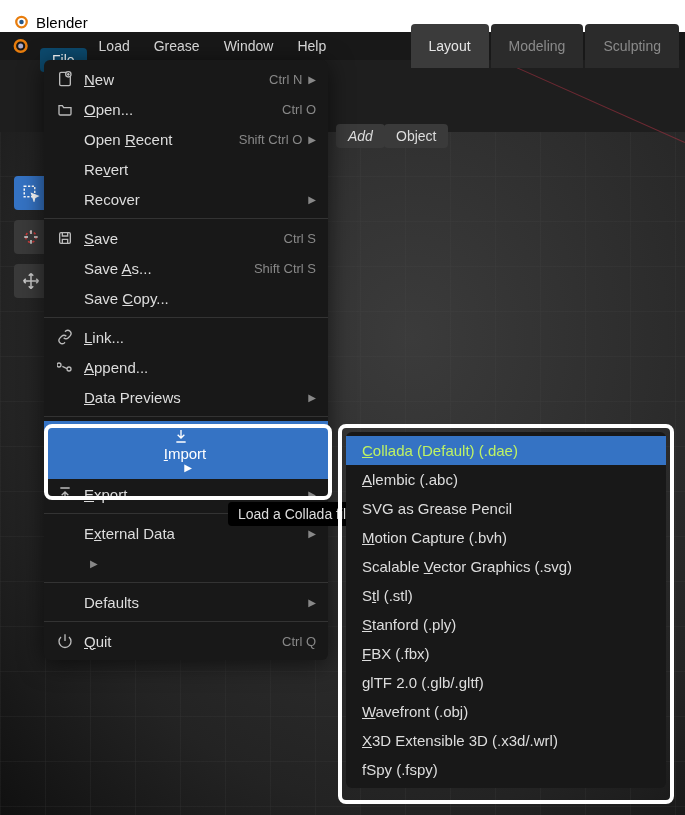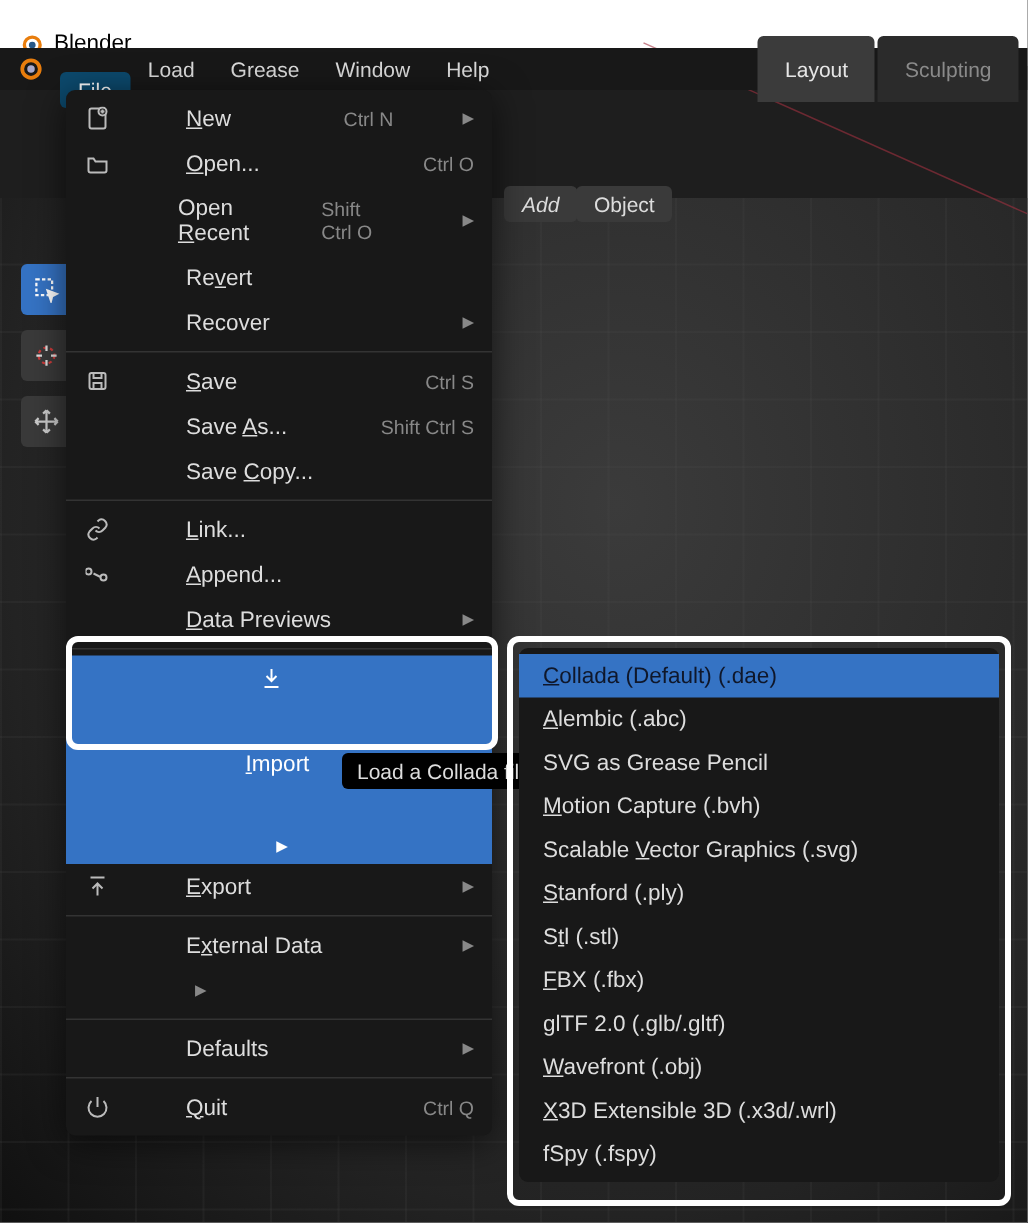--- a/index.html
+++ b/index.html
@@ -10,26 +10,26 @@
     }
     body {
       width: 685px;
       height: 815px;
       background: #fff;
       overflow: hidden;
       position: relative;
     }
     .title-bar {
       height: 44px;
-      padding: 20px 10px;
+      padding: 6px 10px;
       background: #fff;
       color: #000;
       font-size: 15px;
       display: flex;
-      align-items: flex-start;
+      align-items: center;
     }
     .blender-logo {
       width: 20px;
       height: 20px;
       margin-right: 6px;
       display: inline-flex;
       align-items: center;
       justify-content: center;
     }
     .app-bg {
@@ -159,21 +159,20 @@
       padding: 4px 0;
     }
     .menu-item {
       display: flex;
       align-items: center;
       padding: 6px 12px 6px 10px;
       color: #ddd;
       font-size: 15px;
       position: relative;
       cursor: pointer;
-      gap: 40px;
     }
     .menu-item .icon {
       width: 22px;
       height: 18px;
       margin-right: 8px;
       display: flex;
       align-items: center;
       justify-content: center;
       color: #bbb;
     }
@@ -237,21 +236,21 @@
       padding: 4px 0;
     }
     .sub-item {
       padding: 6px 16px;
       color: #ddd;
       font-size: 15px;
       cursor: pointer;
     }
     .sub-item.hover {
       background: #3573c4;
-      color: #0f172a;
+      color: #bef264;
     }
     .tooltip {
       position: absolute;
       top: 502px;
       left: 228px;
       background: #000;
       color: #ddd;
       font-size: 14px;
       padding: 4px 10px;
       border-radius: 4px;
@@ -301,20 +300,21 @@
         <circle cx="14" cy="12" r="3" fill="#aac"></circle>
       </svg>
   </span>
   <span class="menubar-item active">File</span>
   <span class="menubar-item">Load</span>
   <span class="menubar-item">Grease</span>
   <span class="menubar-item">Window</span>
   <span class="menubar-item">Help</span>
   <div class="tabs">
     <span class="tab active">Layout</span>
+    <span class="tab">Modeling</span>
     <span class="tab">Sculpting</span>
   </div>
 </div>
 
 <div class="add-btn">Add</div>
 <div class="object-btn">Object</div>
 
 <div class="left-toolbar">
   <div class="tool-btn active">
     <svg width="18" height="18" viewBox="0 0 24 24" fill="none" stroke="#fff" stroke-width="2">
@@ -462,22 +462,22 @@
 </div>
 
 <div class="tooltip">Load a Collada file.</div>
 
 <div class="import-submenu">
   <div class="sub-item hover"><span class="underline-letter">C</span>ollada (Default) (.dae)</div>
   <div class="sub-item"><span class="underline-letter">A</span>lembic (.abc)</div>
   <div class="sub-item">SVG as Grease Pencil</div>
   <div class="sub-item"><span class="underline-letter">M</span>otion Capture (.bvh)</div>
   <div class="sub-item">Scalable <span class="underline-letter">V</span>ector Graphics (.svg)</div>
+  <div class="sub-item">S<span class="underline-letter">t</span>l (.stl)</div>
   <div class="sub-item"><span class="underline-letter">S</span>tanford (.ply)</div>
-  <div class="sub-item">S<span class="underline-letter">t</span>l (.stl)</div>
   <div class="sub-item"><span class="underline-letter">F</span>BX (.fbx)</div>
   <div class="sub-item"><span class="underline-letter">g</span>lTF 2.0 (.glb/.gltf)</div>
   <div class="sub-item"><span class="underline-letter">W</span>avefront (.obj)</div>
   <div class="sub-item"><span class="underline-letter">X</span>3D Extensible 3D (.x3d/.wrl)</div>
   <div class="sub-item">fSpy (.fspy)</div>
 </div>
 
 <div class="highlight-box hb1"></div>
 <div class="highlight-box hb2"></div>
 

